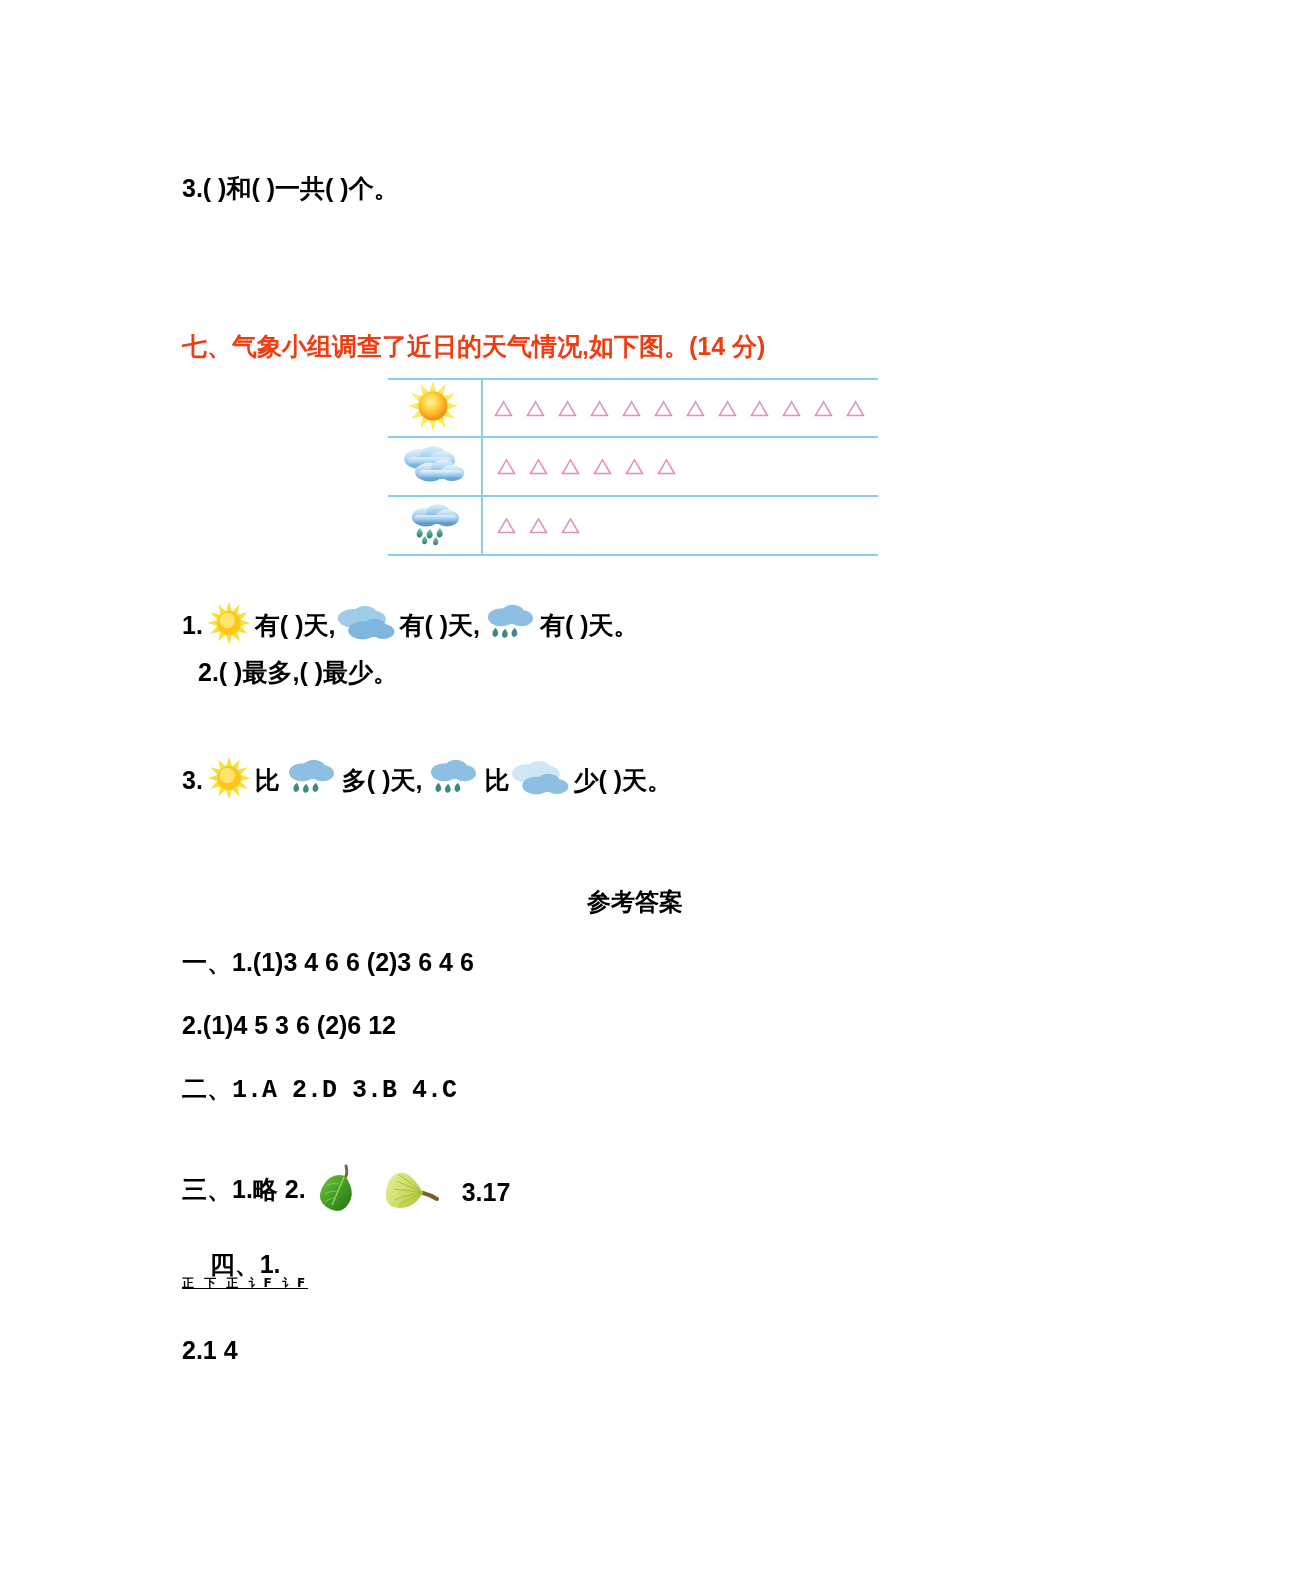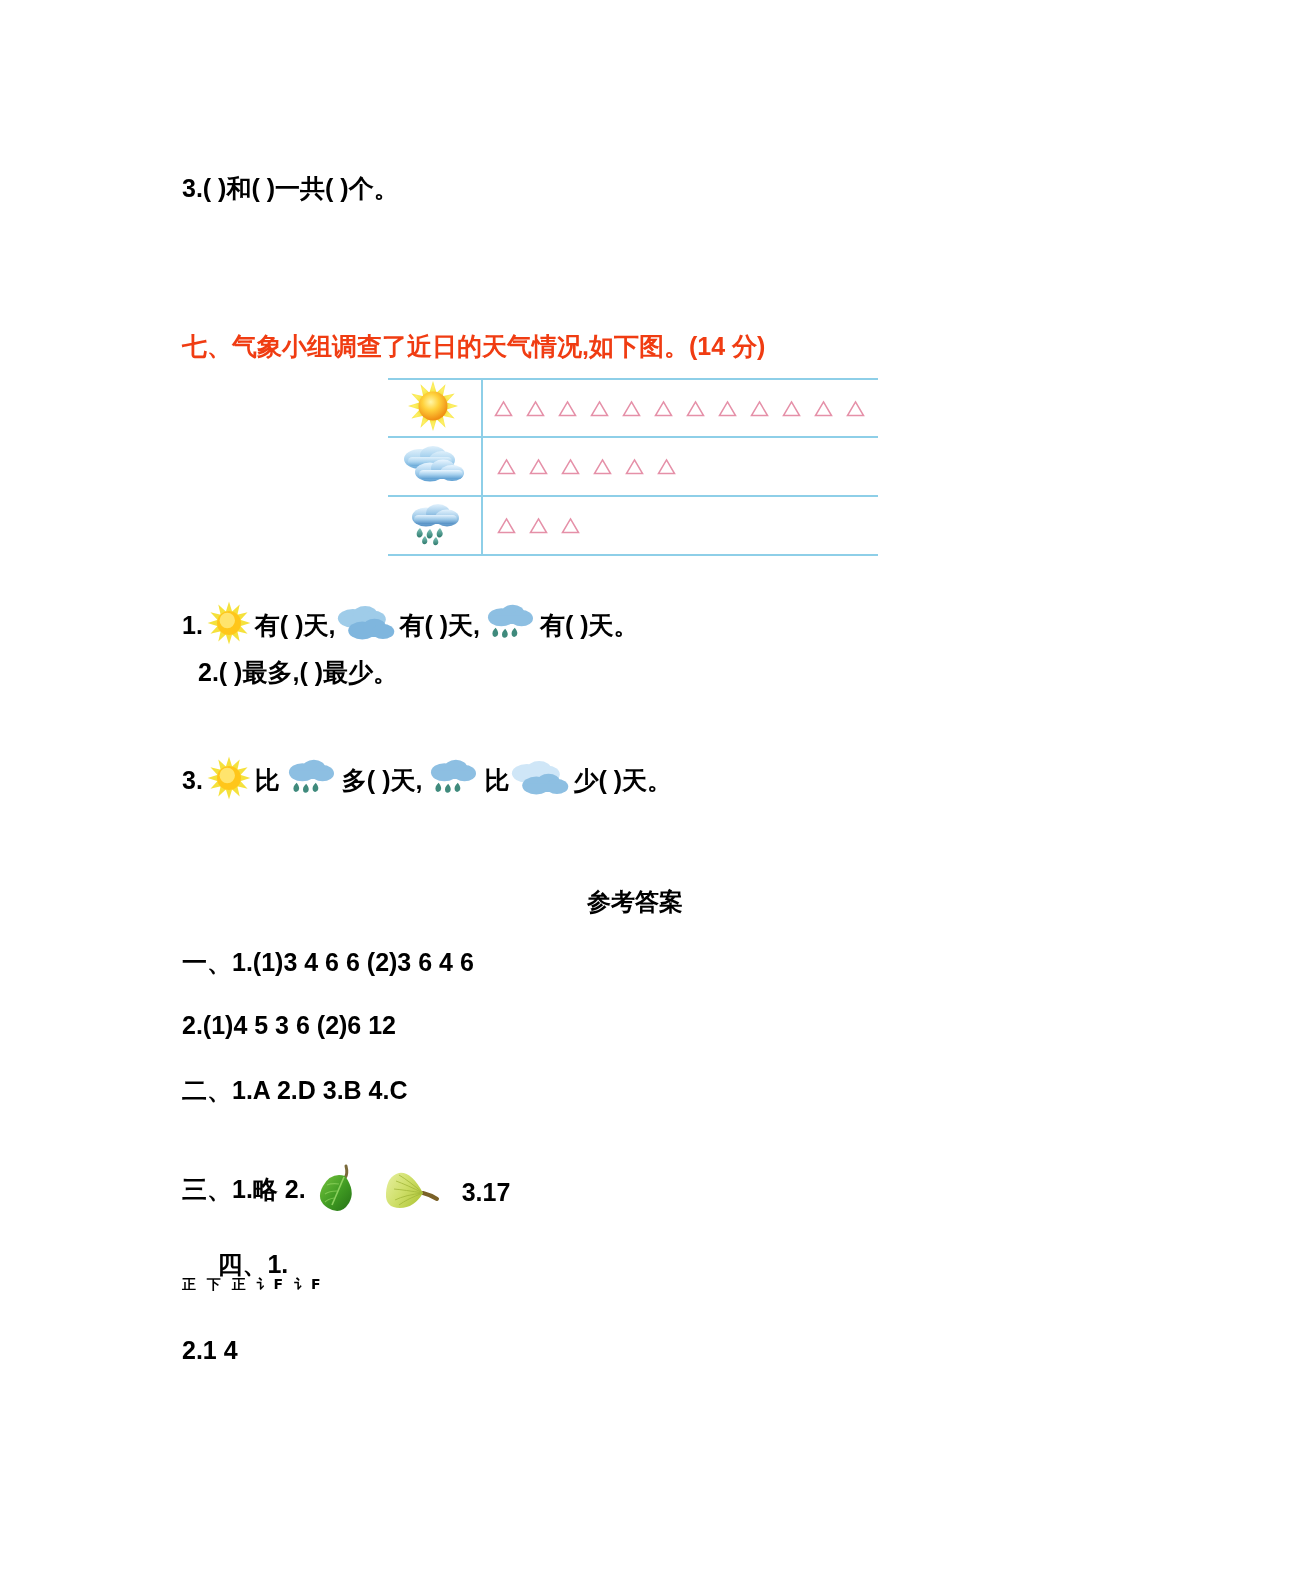--- a/index.html
+++ b/index.html
@@ -104,24 +104,25 @@
     height: 17px;
     margin-right: 13px;
     flex: none;
   }
 
   
   .ico { display: inline-block; vertical-align: middle; flex: none; }
 
   
   .tally {
-    font-size: 14px;
+    font-size: 12px;
     font-weight: 700;
     font-family: "DejaVu Sans", sans-serif;
     letter-spacing: 3px;
+    text-decoration: underline;
   }
 </style>
 </head>
 <body>
 
 <div class="page">
 
   <div class="line" style="left:182px; top:176px;">3.(    )和(    )一共(    )个。</div>
 
 
@@ -510,21 +511,21 @@
     </span>
     <span class="txt">少(        )天。</span>
   </div>
 
   <div class="ans-title" style="left:578px; top:886px;margin-left:9px;">参考答案</div>
 
   <div class="line" style="left:182px; top:950px;">一、1.(1)3   4   6   6   (2)3   6   4   6</div>
 
   <div class="line" style="left:182px; top:1013px;text-align:center;">2.(1)4   5   3   6   (2)6   12</div>
 
-  <div class="line" style="left:182px; top:1078px;">二、1.A   2.D   3.B   4.C</div>
+  <div class="line" style="left:182px; top:1078px;font-family:Liberation Mono, monospace;">二、1.A   2.D   3.B   4.C</div>
 
   <div class="inline-row" style="left:182px; top:1158px;">
     <span class="txt">三、1.略   2.</span>
     <span class="ico" style="margin:0 6px;">
       <svg width="58" height="58" viewBox="0 0 58 58">
         <defs>
           <linearGradient id="lf1" x1="0.1" y1="0.1" x2="0.9" y2="0.9">
             <stop offset="0%" stop-color="#6dbd3a"></stop>
             <stop offset="55%" stop-color="#3f9a22"></stop>
             <stop offset="100%" stop-color="#2b7a18"></stop>

